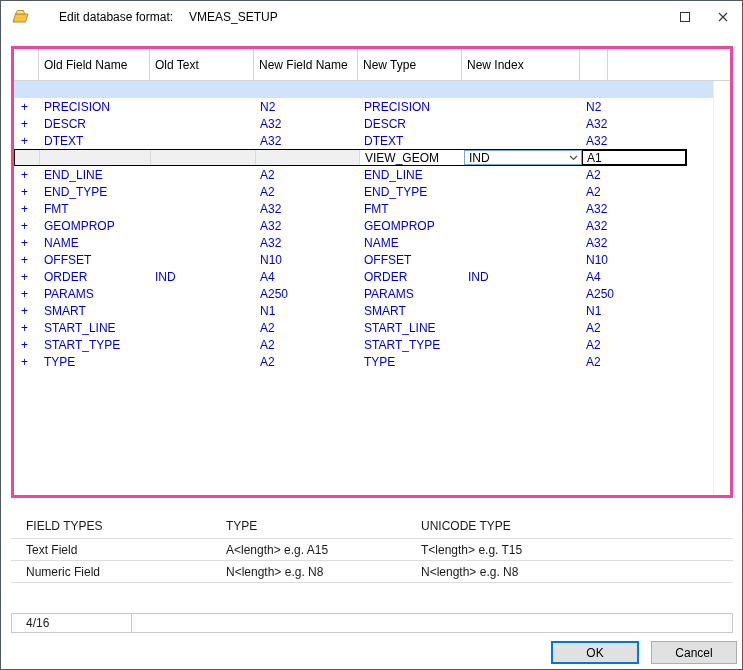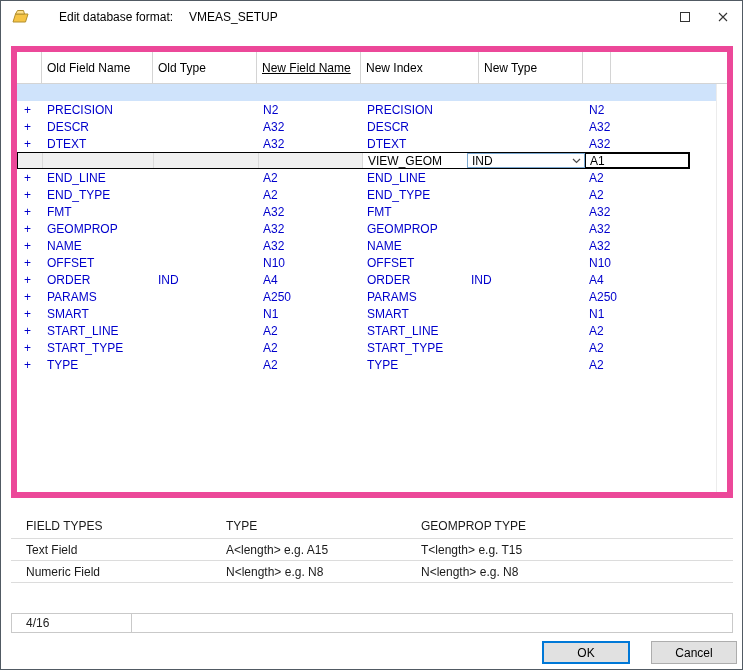--- a/index.html
+++ b/index.html
@@ -11,21 +11,21 @@
   
   .titlebar { height: 31px; display: flex; align-items: center; background: #fff; }
   .app-icon { margin-left: 11px; display: flex; align-items: center; }
   .title-text { font-size: 12px; color: #000; margin-left: 9px; white-space: pre; }
   .title-value { margin-left: 16px; }
   .winbtns { margin-left: auto; display: flex; height: 31px; }
   .winbtn { width: 38px; height: 31px; display: flex; align-items: center; justify-content: center; }
 
   
   .gridbox { position: absolute; left: 10px; top: 45px; width: 722px; height: 452px;
-             border: 6px solid #ec4899; background: #fff; font-size: 12px; overflow: hidden; }
+             border: 3px solid #ec4899; background: #fff; font-size: 12px; overflow: hidden; }
   .ghead { display: flex; height: 32px; border-bottom: 1px solid #d4d4d4; }
   .hcell { border-right: 1px solid #d4d4d4; display: flex; align-items: center;
            padding-left: 5px; color: #000; overflow: hidden; white-space: nowrap; }
   .hcell.hfill { flex: 1; border-right: none; }
   .vline { position: absolute; left: 699px; top: 32px; bottom: 0; width: 1px; background: #ececec; }
 
   .grow { display: flex; height: 17px; color: #0000cc; }
   .gcell { display: flex; align-items: center; padding-left: 5px; overflow: hidden; white-space: nowrap; }
   .gcell.marker { padding-left: 7px; }
   .grow.selected { background: #cfe3fb; width: 699px; }
@@ -46,21 +46,21 @@
   .lc2 { width: 195px; }
   .lc3 { flex: 1; }
 
   
   .statusbar { position: absolute; left: 10px; top: 612px; width: 722px; height: 20px;
                border: 1px solid #c9c9c9; display: flex; font-size: 12px; color: #222; }
   .stat-left { width: 120px; border-right: 1px solid #c9c9c9; display: flex; align-items: center; padding-left: 14px; }
   .stat-right { flex: 1; }
 
   
-  .btnrow { position: absolute; right: 5px; top: 640px; display: flex; gap: 21px; }
+  .btnrow { position: absolute; right: 5px; top: 640px; display: flex; gap: 12px; }
   .btn { width: 86px; height: 23px; background: #e1e1e1; border: 1px solid #adadad;
          font: 12px "Liberation Sans", sans-serif; color: #000; }
   .btn.ok { width: 88px; border-color: #0078d7; box-shadow: inset 0 0 0 1px #0078d7; }
 </style>
 </head>
 <body>
 
 <div class="window">
 
   <div class="titlebar">
@@ -84,24 +84,24 @@
             <path d="M1 1 L9 9 M9 1 L1 9" stroke="#333" stroke-width="1.1"></path>
           </svg>
       </div>
     </div>
   </div>
 
   <div class="gridbox">
     <div class="ghead">
         <div class="hcell" style="width: 25px;"></div>
         <div class="hcell" style="width: 111px;">Old Field Name</div>
-        <div class="hcell" style="width: 104px;">Old Type</div>
-        <div class="hcell" style="width: 104px; text-decoration: underline;">New Field Name</div>
+        <div class="hcell" style="width: 104px;">Old Text</div>
+        <div class="hcell" style="width: 104px;">New Field Name</div>
+        <div class="hcell" style="width: 104px;">New Type</div>
         <div class="hcell" style="width: 118px;">New Index</div>
-        <div class="hcell" style="width: 104px;">New Type</div>
         <div class="hcell" style="width: 28px;"></div>
         <div class="hcell hfill"></div>
       </div>
     <div>
         <div class="grow selected"></div>
         <div class="grow">
           <div class="gcell marker" style="width: 25px;">+</div>
           <div class="gcell" style="width: 111px;">PRECISION</div>
           <div class="gcell" style="width: 105px;"></div>
           <div class="gcell" style="width: 104px;">N2</div>
@@ -252,21 +252,21 @@
           <div class="gcell" style="width: 104px;">A2</div>
         </div>
       </div>
     <div class="vline"></div>
   </div>
 
   <div class="legend">
     <div class="lrow lhead">
       <span class="lc1">FIELD TYPES</span>
       <span class="lc2">TYPE</span>
-      <span class="lc3">GEOMPROP TYPE</span>
+      <span class="lc3">UNICODE TYPE</span>
     </div>
     <div class="lrow">
       <span class="lc1">Text Field</span>
       <span class="lc2">A&lt;length&gt; e.g. A15</span>
       <span class="lc3">T&lt;length&gt; e.g. T15</span>
     </div>
     <div class="lrow">
       <span class="lc1">Numeric Field</span>
       <span class="lc2">N&lt;length&gt; e.g. N8</span>
       <span class="lc3">N&lt;length&gt; e.g. N8</span>

